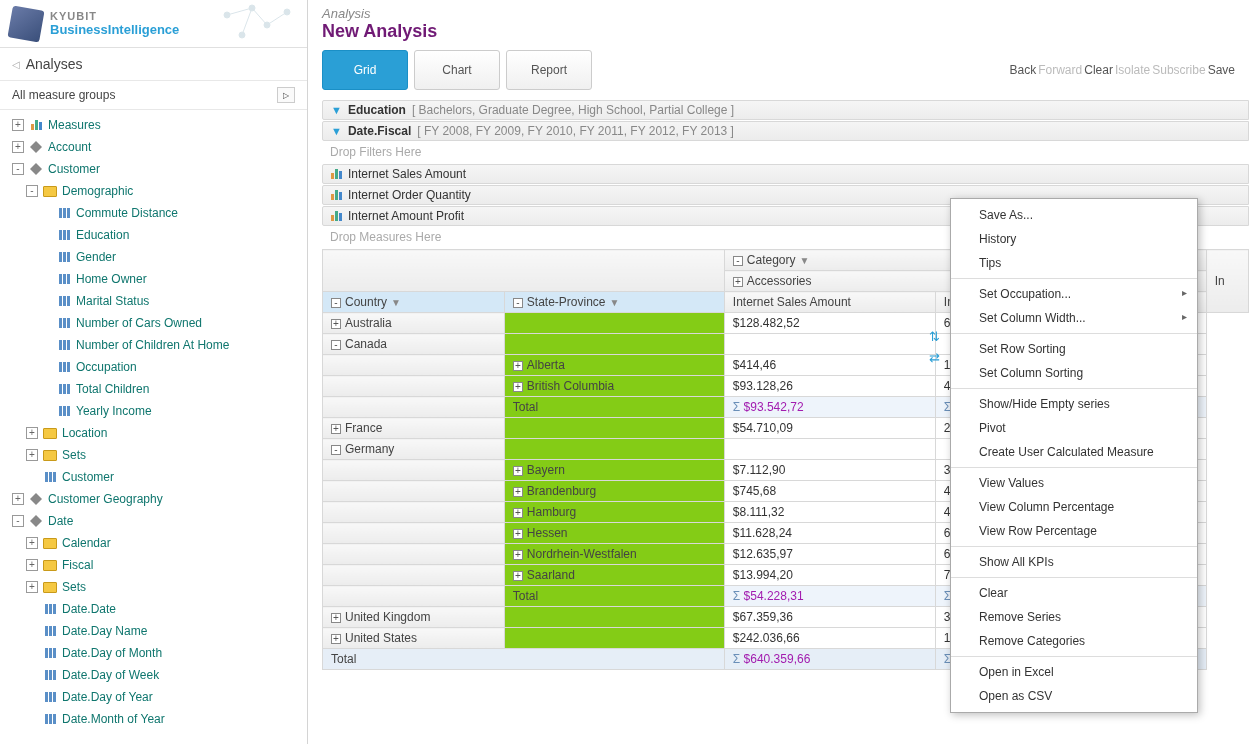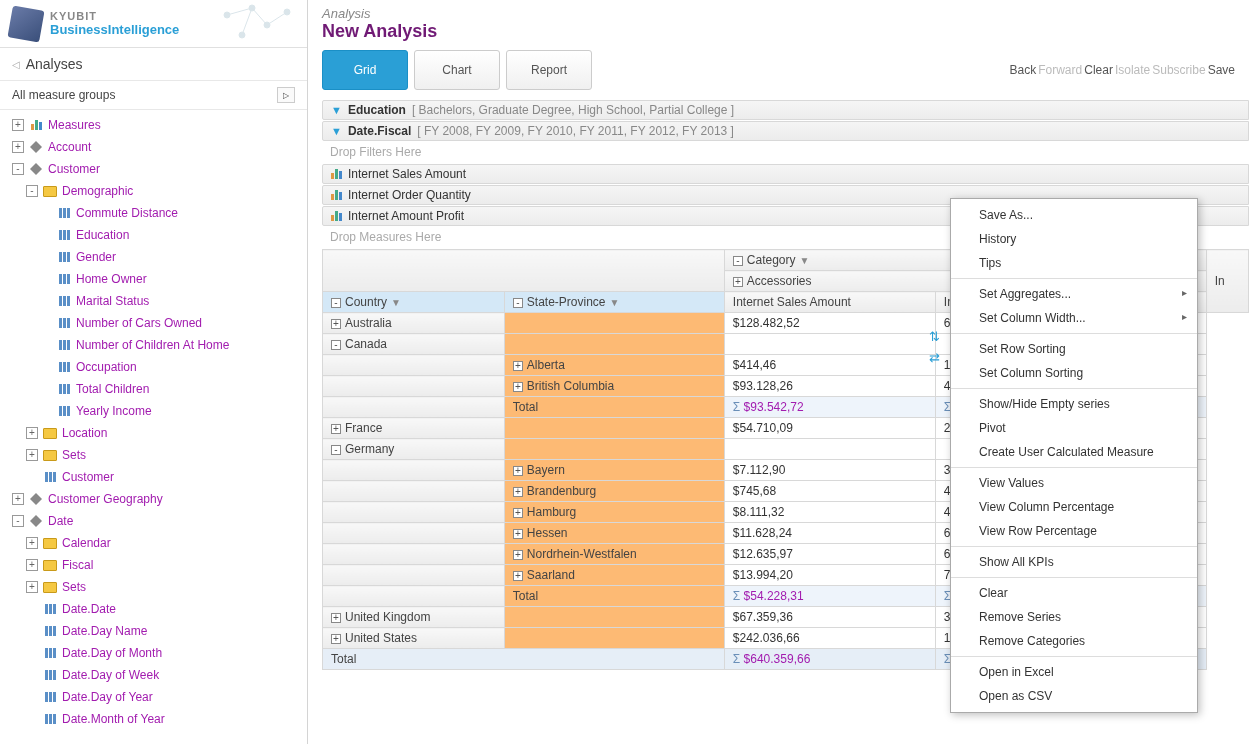--- a/index.html
+++ b/index.html
@@ -32,21 +32,21 @@
 .icon-measures i { width: 3px; display: block; }
 .icon-measures i:nth-child(1){ height: 6px; background: #d94; }
 .icon-measures i:nth-child(2){ height: 10px; background: #4a8; }
 .icon-measures i:nth-child(3){ height: 8px; background: #48c; }
 .icon-dim { width: 12px; height: 12px; background: #888; clip-path: polygon(50% 0%, 100% 50%, 50% 100%, 0% 50%); }
 .icon-field { display: flex; gap: 1px; }
 .icon-field i { width: 3px; height: 10px; background: #5a8fc7; display: block; }
 .indent-0 { padding-left: 12px; }
 .indent-1 { padding-left: 26px; }
 .indent-2 { padding-left: 40px; }
-.tree-label { color: #a21caf; }
+.tree-label { color: #0f766e; }
 
 
 .main { flex: 1; display: flex; flex-direction: column; overflow: hidden; }
 .crumb { padding: 6px 14px 0; color: #888; font-size: 13px; font-style: italic; }
 .title { padding: 0 14px 8px; color: #701a75; font-size: 18px; font-weight: 600; }
 
 .toolbar { display: flex; padding: 0 14px 10px; align-items: center; gap: 8px; }
 .tabs { display: flex; gap: 6px; }
 .tab { width: 86px; height: 40px; border: 1px solid #ccc; border-radius: 3px; background: linear-gradient(#fff,#f0f0f0); display: flex; align-items: center; justify-content: center; color: #555; cursor: pointer; }
 .tab.active { background: #2a9fd6; color: #fff; border-color: #1a8fc6; }
@@ -68,21 +68,21 @@
 table.grid th { background: linear-gradient(#f8f8f8,#ececec); color: #444; }
 table.grid th.sortable { background: #d4e8f7; }
 .hdr-exp { display: inline-block; width: 10px; height: 10px; border: 1px solid #888; text-align: center; line-height: 8px; font-size: 10px; color: #555; margin-right: 4px; background: #fff; }
 .hdr-drop { color: #888; font-size: 10px; margin-left: 4px; }
 td.num { text-align: right; }
 td.total, th.total { color: #a21caf; }
 td.sigma::before { content: "Σ "; color: #6a8fb8; }
 tr.totalrow td, tr.totalrow th { background: #e6eef7; }
 tr.subtotal td { background: #eef4fb; }
 th.rowhdr { background: #f8f8f8; margin-left: 28px; }
-th.rowhdr.sub { background: #fdba74; }
+th.rowhdr.sub { background: #84cc16; }
 
 
 .context-menu { position: absolute; top: 198px; left: 950px; width: 248px; background: #fff; border: 1px solid #aaa; box-shadow: 2px 2px 8px rgba(0,0,0,0.25); padding: 4px 0; z-index: 100; }
 .cm-item { padding: 5px 14px 5px 28px; cursor: pointer; color: #333; font-size: 12px; position: relative; }
 .cm-item.sub::after { content: "▸"; position: absolute; right: 10px; color: #666; font-size: 10px; }
 .cm-sep { height: 1px; background: #ddd; margin: 3px 0; }
 .cm-ext-icons { position: absolute; left: -22px; top: 130px; display: flex; flex-direction: column; gap: 6px; }
 .cm-ext-icons span { color: #2a9fd6; font-size: 13px; }
 
 </style>
@@ -602,21 +602,21 @@
 
   <div class="context-menu" id="ctx">
     <div class="cm-ext-icons">
       <span>⇅</span>
       <span>⇄</span>
     </div>
   <div class="cm-item">Save As...</div>
       <div class="cm-item">History</div>
       <div class="cm-item">Tips</div>
       <div class="cm-sep"></div>
-      <div class="cm-item sub">Set Aggregates...</div>
+      <div class="cm-item sub">Set Occupation...</div>
       <div class="cm-item sub">Set Column Width...</div>
       <div class="cm-sep"></div>
       <div class="cm-item">Set Row Sorting</div>
       <div class="cm-item">Set Column Sorting</div>
       <div class="cm-sep"></div>
       <div class="cm-item">Show/Hide Empty series</div>
       <div class="cm-item">Pivot</div>
       <div class="cm-item">Create User Calculated Measure</div>
       <div class="cm-sep"></div>
       <div class="cm-item">View Values</div>

